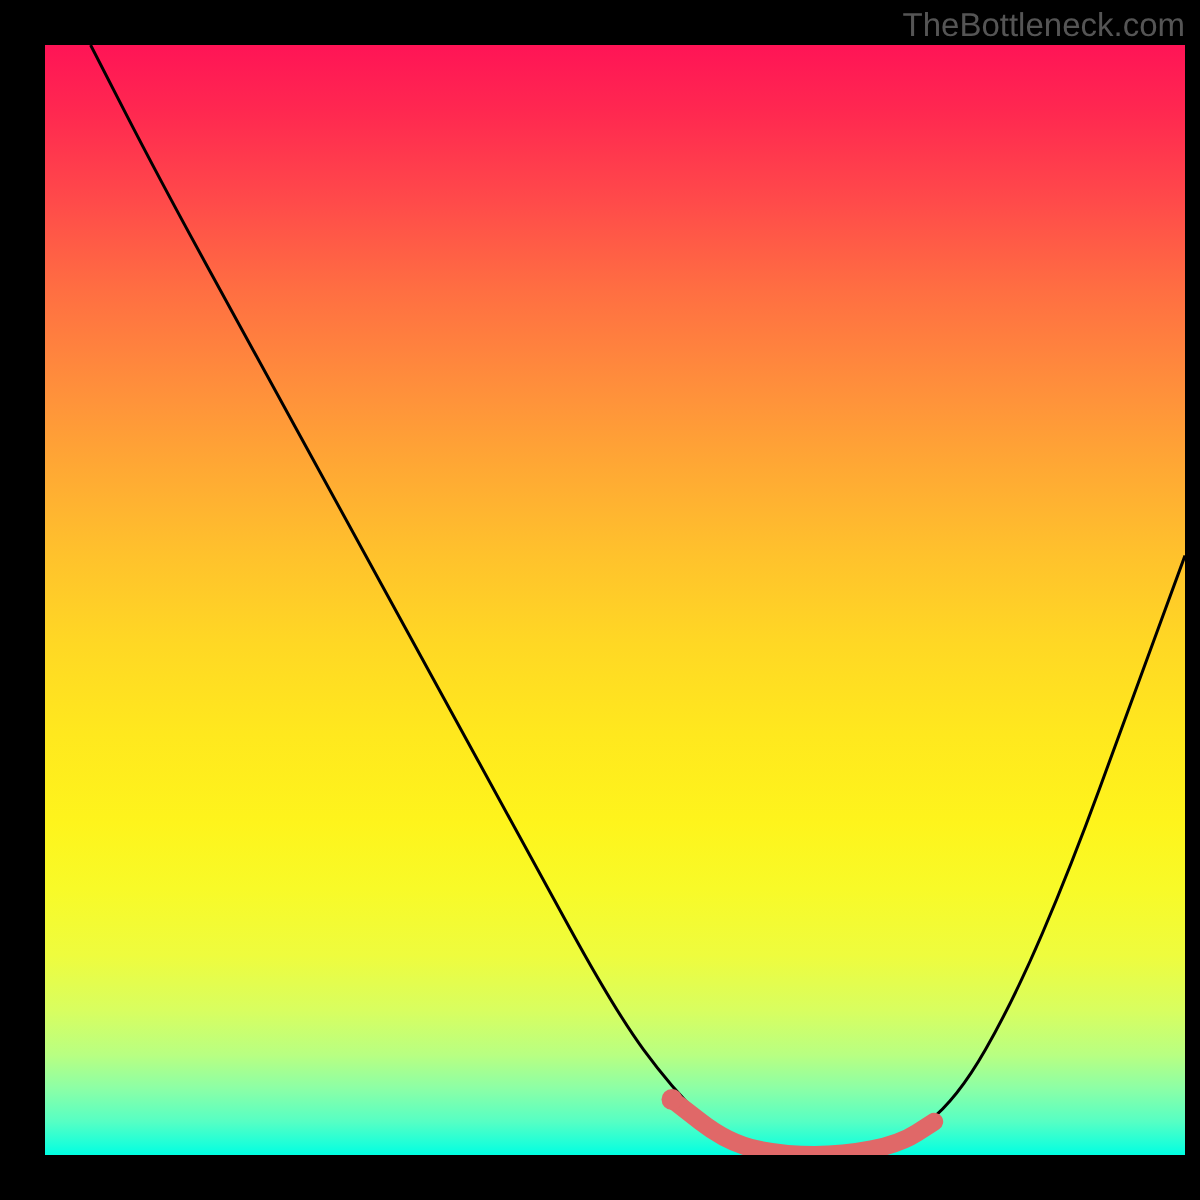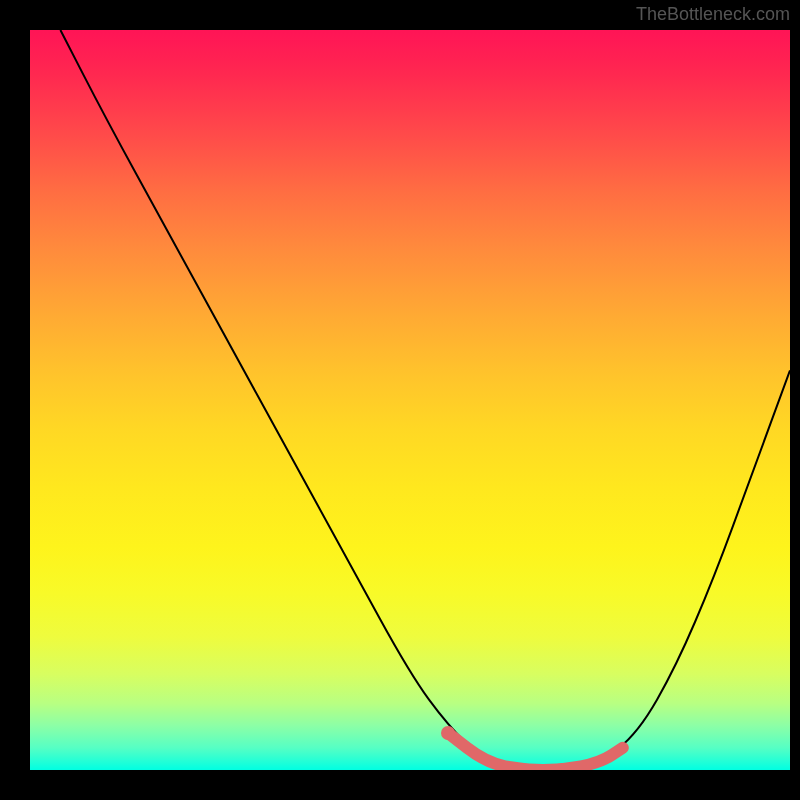--- a/index.html
+++ b/index.html
@@ -9,21 +9,21 @@
     background: #000;
     position: relative;
     overflow: hidden;
     font-family: Arial, sans-serif;
   }
   .watermark {
     position: absolute;
     top: 4px;
     right: 10px;
     color: #555;
-    font-size: 18px;
+    font-size: 22px;
     font-weight: 500;
     z-index: 10;
   }
   .plot-area {
     position: absolute;
     left: 30px;
     top: 30px;
     width: 760px;
     height: 740px;
   }

